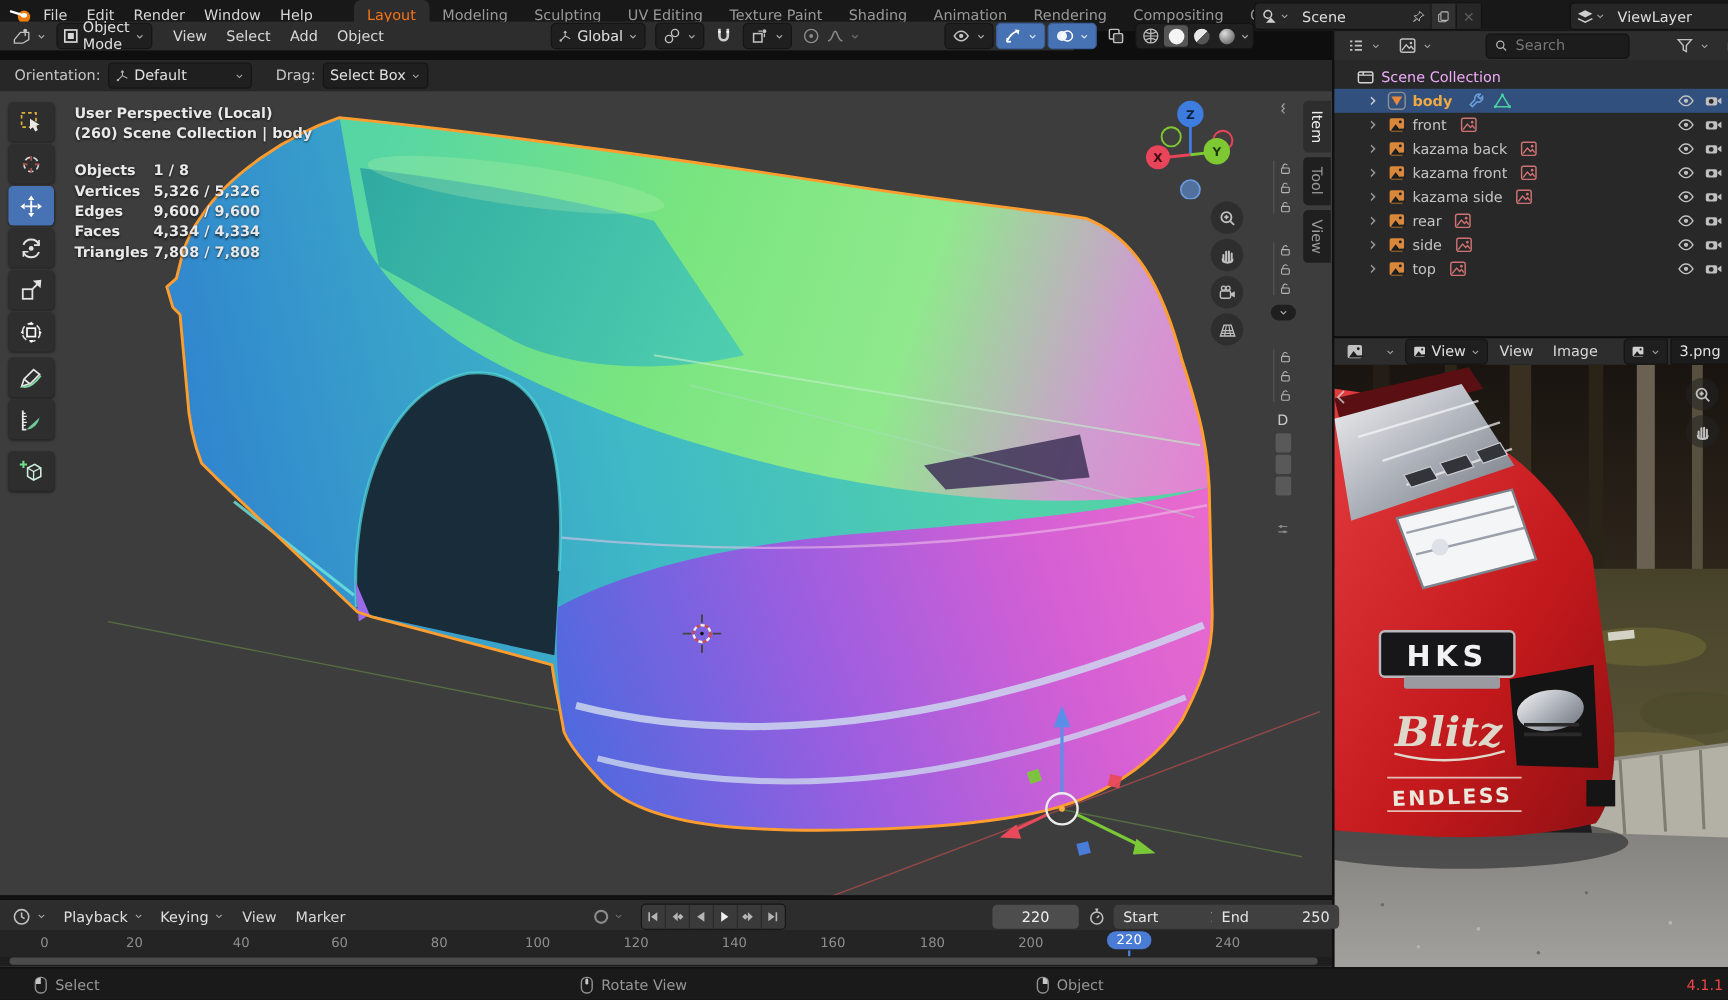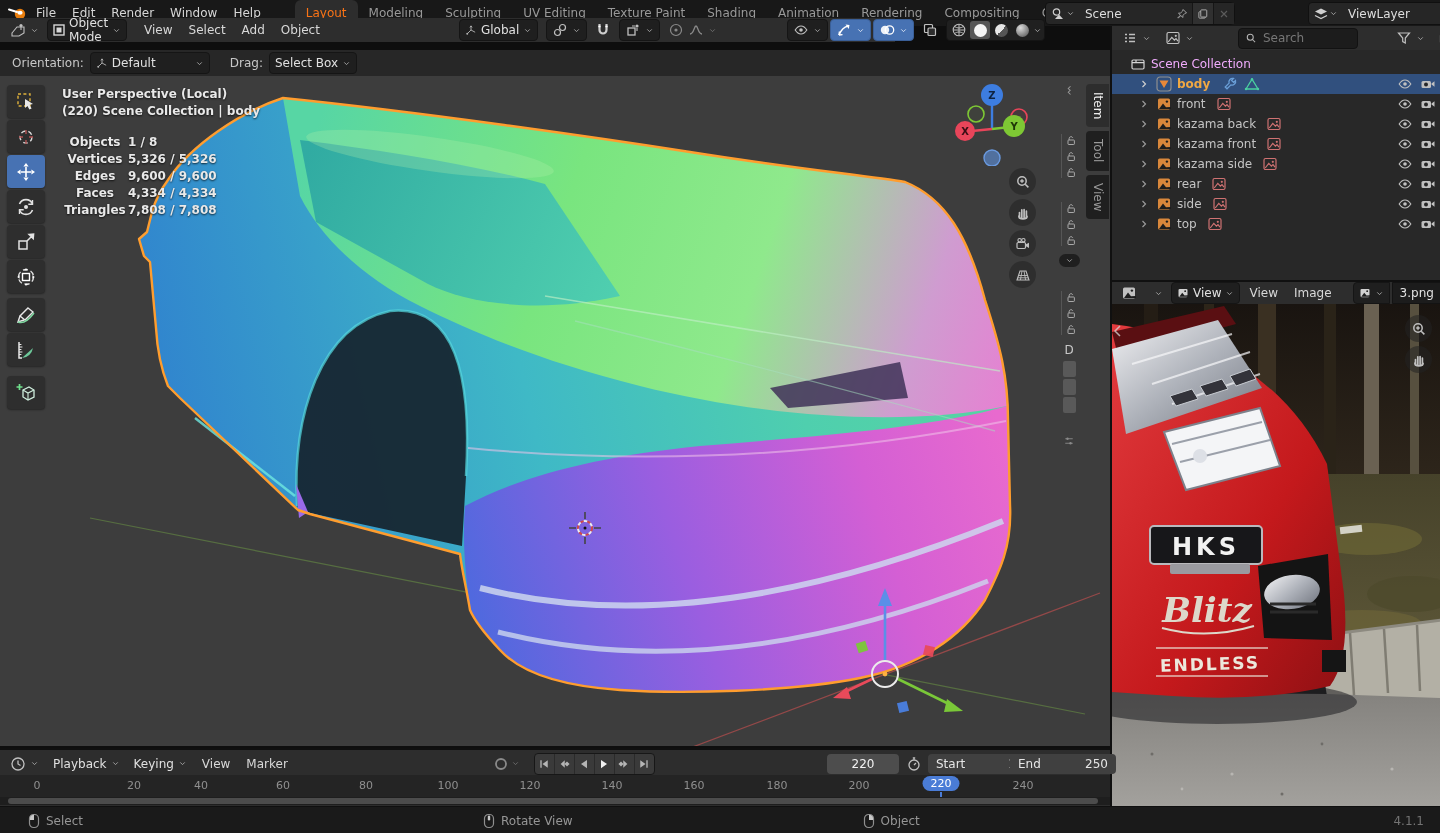--- a/index.html
+++ b/index.html
@@ -33,21 +33,21 @@
   .sphere{width:13px;height:13px;border-radius:50%;}
   .shadegrp{display:flex;align-items:center;background:#202020;border:1px solid #141414;border-radius:4px;height:20px;padding:0 2px;gap:1px;}
   .shadegrp .sbtn{width:20px;height:18px;display:flex;align-items:center;justify-content:center;border-radius:3px;}
   .shadegrp .sbtn.on{background:#565656;}
   
   #vpcanvas{left:0;top:76px;width:1110px;height:670px;background:#3d3d3d;overflow:hidden;}
   .tbtn{width:38px;height:33px;background:#2e2e2e;border-radius:4px;display:flex;align-items:center;justify-content:center;color:#cfcfcf;box-shadow:0 1px 2px rgba(0,0,0,.4);}
   .tbtn.on{background:#4772b3;color:#fff;}
   #vstats{color:#e9e9e9;text-shadow:0 1px 2px rgba(0,0,0,.75);font-size:12px;line-height:17px;}
   #vstats .srow{display:flex;}
-  #vstats .sl{width:66px;font-weight:bold;text-align:center;}
+  #vstats .sl{width:66px;font-weight:bold;}
   #vstats .sv{font-weight:bold;}
   .navbtn{width:27px;height:27px;border-radius:50%;background:rgba(35,35,35,.55);display:flex;align-items:center;justify-content:center;color:#dcdcdc;}
   .vtab{width:23px;background:#1f1f1f;color:#9a9a9a;border-radius:4px 0 0 4px;display:flex;align-items:center;justify-content:center;writing-mode:vertical-rl;padding:8px 0;font-size:12px;}
   .vtab.active{background:#2d2d2d;color:#ececec;}
   .lockcol{display:flex;flex-direction:column;gap:4px;border-left:1px solid #565656;padding-left:3px;}
   .nbar{width:13px;height:16px;background:#595959;border-radius:2px;}
   
   #outliner{left:1110px;top:26px;width:330px;height:254px;background:#282828;border-left:2px solid #101010;}
   #outliner .ehdr{height:24px;}
   .srch{display:flex;align-items:center;gap:4px;background:#1c1c1c;border:1px solid #121212;border-radius:4px;height:19px;padding:0 6px;width:118px;}
@@ -603,21 +603,21 @@
       <rect x="857" y="566" width="10" height="10" fill="#7ac838" transform="rotate(-18 862 571)" opacity=".95"></rect>
       <rect x="924" y="570" width="10" height="10" fill="#e84a5a" transform="rotate(14 929 575)" opacity=".95"></rect>
       <rect x="898" y="626" width="10" height="10" fill="#4a7fe0" transform="rotate(-14 903 631)" opacity=".95"></rect>
       <circle cx="885" cy="598" r="13" fill="none" stroke="#ececec" stroke-width="2"></circle>
       <circle cx="885" cy="598" r="2.4" fill="#ffb040"></circle>
     </g>
   </svg>
 
   <div id="vstats" class="abs" style="left:62px;top:10px">
     <div style="font-weight:bold">User Perspective (Local)</div>
-    <div style="font-weight:bold">(220) Scene Collection | body</div>
+    <div style="font-weight:bold">(260) Scene Collection | body</div>
     <div style="height:14px"></div>
     <div class="srow">
         <span class="sl">Objects</span>
         <span class="sv">1 / 8</span>
       </div>
     <div class="srow">
         <span class="sl">Vertices</span>
         <span class="sv">5,326 / 5,326</span>
       </div>
     <div class="srow">
@@ -1205,21 +1205,21 @@
         <span>1</span>
     </span>
     <span class="rngfield" style="position:absolute;left:1010px;width:90px">
       <span>End</span>
         <span>250</span>
     </span>
   </div>
 </div>
 <div id="ruler">
   <span class="tick" style="left:37px">0</span>
-  <span class="tick" style="left:134px">20</span>
+  <span class="tick" style="left:112px">20</span>
   <span class="tick" style="left:201px">40</span>
   <span class="tick" style="left:283px">60</span>
   <span class="tick" style="left:366px">80</span>
   <span class="tick" style="left:448px">100</span>
   <span class="tick" style="left:530px">120</span>
   <span class="tick" style="left:612px">140</span>
   <span class="tick" style="left:694px">160</span>
   <span class="tick" style="left:777px">180</span>
   <span class="tick" style="left:859px">200</span>
   <span class="tick" style="left:1023px">240</span>
@@ -1251,14 +1251,14 @@
   </span>
   <span class="hint" style="margin-left:290px">
     <span>
         <svg width="12" height="16" viewBox="0 0 12 16">
           <rect x="1.5" y="1.5" width="9" height="13" rx="4" fill="none" stroke="#8f8f8f" stroke-width="1.2"></rect>
           <path d="M10 5.5 V4.5 A4 3 0 0 0 6 1.8 V7 h4z" fill="#c8c8c8"></path>
         </svg>
       </span>
     <span>Object</span>
   </span>
-  <span style="margin-left:auto;margin-right:16px;color:#737373">4.1.1</span>
+  <span style="margin-left:auto;margin-right:4px;color:#ef4444">4.1.1</span>
 </div>
 
 </body></html>

